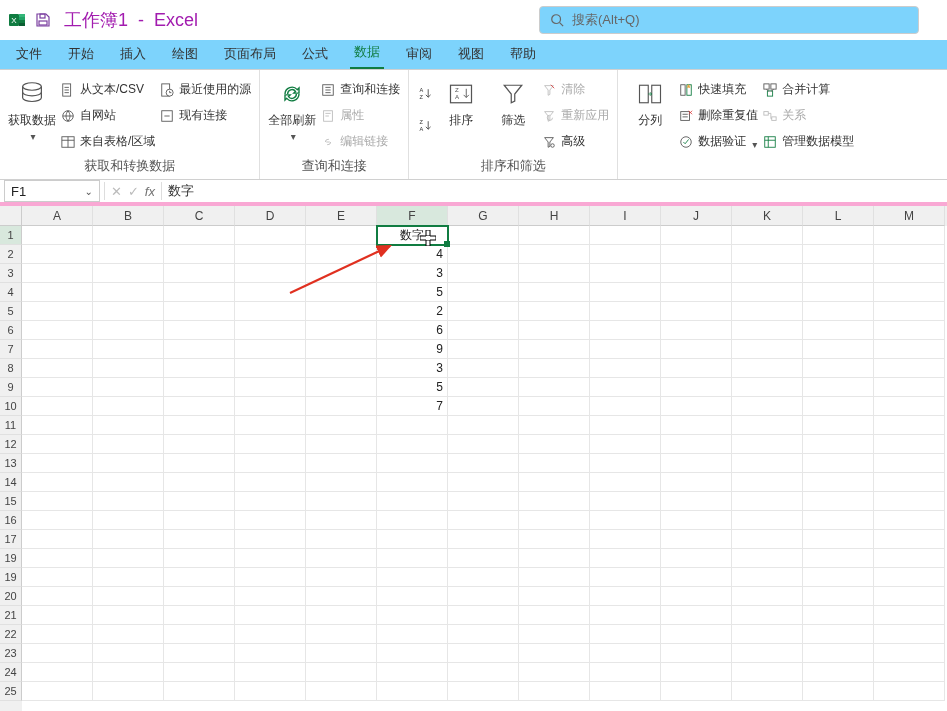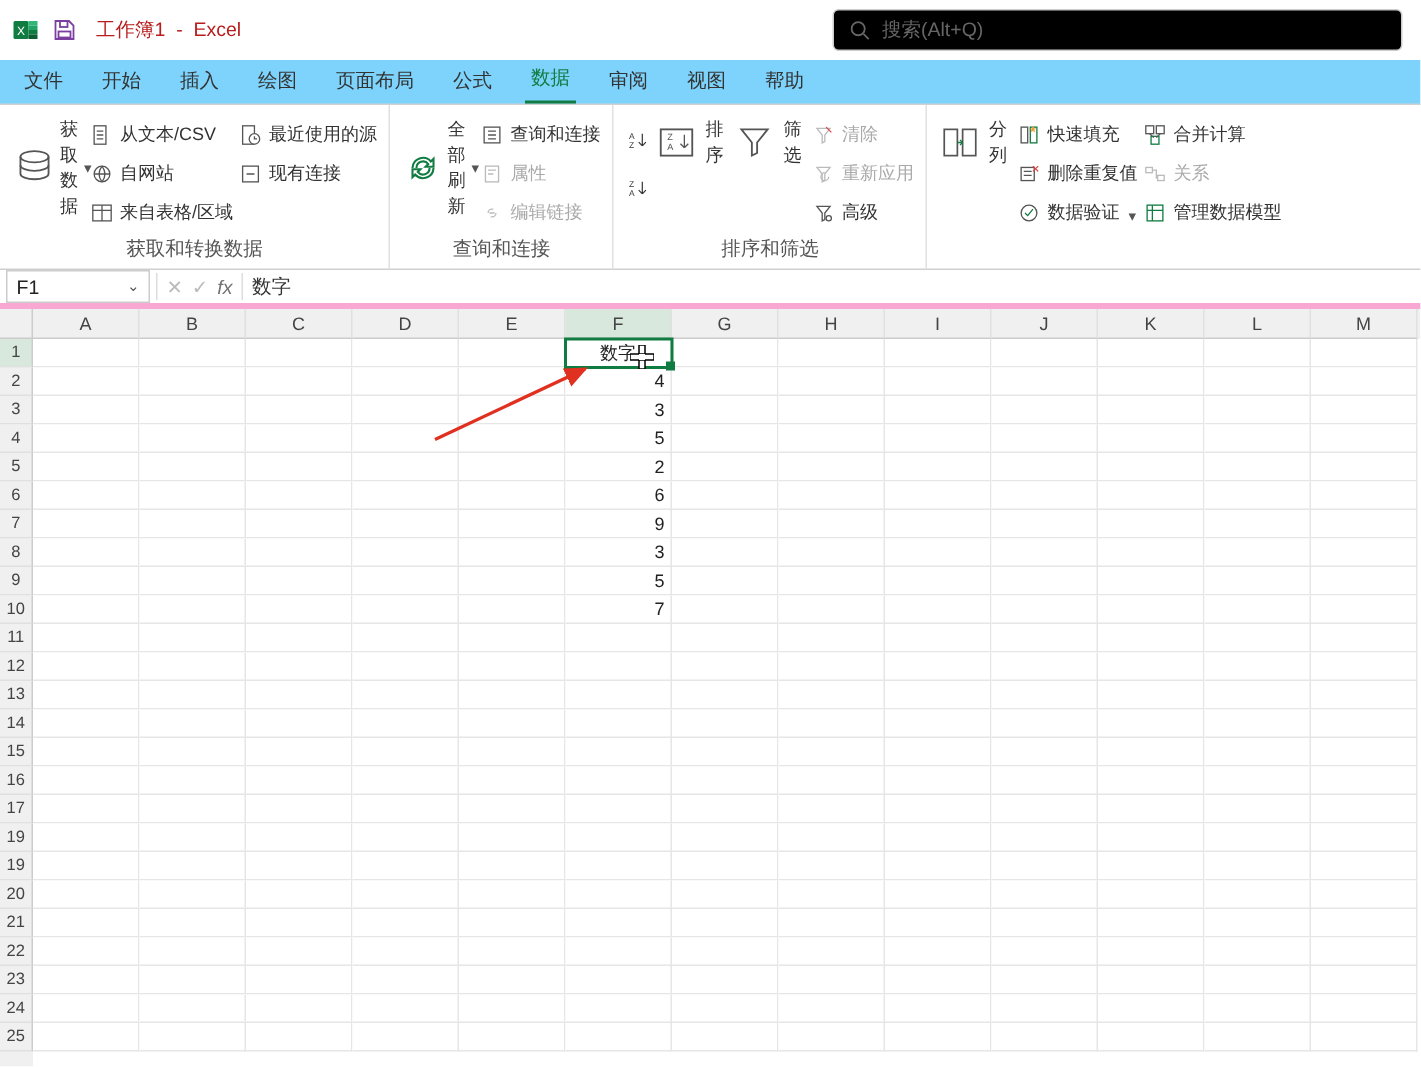--- a/index.html
+++ b/index.html
@@ -1,35 +1,35 @@
 <!DOCTYPE html>
 <html><head>
 <meta charset="utf-8">
 <style>
   * { box-sizing: border-box; margin: 0; padding: 0; font-family: "Microsoft YaHei", "Segoe UI", sans-serif; }
   html, body { width: 947px; height: 711px; background: #fff; overflow: hidden; font-size: 13px; color: #222; }
   
   
   .titlebar { display: flex; align-items: center; height: 40px; background: #fff; padding: 0 8px; gap: 8px; }
   .titlebar .ic { width: 18px; height: 18px; display:flex; align-items:center; justify-content:center; }
-  .title-text { font-size: 13px; color: #b91c1c; margin-left: 4px; }
-  .searchbox { margin-left: auto; margin-right: 4px; width: 380px; height: 28px; border: 1px solid #ccc; border-radius: 4px; display: flex; align-items: center; padding: 0 8px; color: #666; background:#000000;}
+  .title-text { font-size: 18px; color: #a21caf; margin-left: 4px; }
+  .searchbox { margin-left: auto; margin-right: 20px; width: 380px; height: 28px; border: 1px solid #ccc; border-radius: 4px; display: flex; align-items: center; padding: 0 8px; color: #666; background:#7dd3fc;}
   .searchbox .ic { margin-right: 6px; }
   
   
   .tabs { display: flex; align-items: flex-end; height: 30px; padding: 0 12px; gap: 18px; border-bottom: 1px solid #d0d0d0; background:#7dd3fc;}
   .tab { font-size: 13px; color: #333; padding: 4px 4px 6px 4px; cursor: pointer; }
   .tab.active { color: #107c41; border-bottom: 2px solid #107c41; font-weight: 500; }
   
   
   .ribbon { display: flex; height: 110px; border-bottom: 1px solid #d0d0d0; background: #fff; }
   .rgroup { display: flex; flex-direction: column; border-right: 1px solid #e0e0e0; padding: 4px 8px 0 8px; }
   .rgroup .btnrow { display: flex; flex: 1; align-items: flex-start; gap: 4px; }
   .rgroup .glabel { text-align: center; font-size: 13px; color: #555; padding: 2px 0 4px 0; white-space: nowrap;}
-  .bigbtn { display: flex; align-items: center; justify-content: flex-start; width: 48px; text-align: center; font-size: 12px; color:#333; padding-top:4px; gap:2px; cursor: pointer;}
+  .bigbtn { display: flex; flex-direction: column; align-items: center; justify-content: flex-start; width: 48px; text-align: center; font-size: 12px; color:#333; padding-top:4px; gap:2px; cursor: pointer;}
   .bigbtn .bic { width: 32px; height: 32px; display:flex; align-items:center; justify-content:center;}
   .smallcol { display:flex; flex-direction:column; gap:4px; padding-top:2px;}
   .smallbtn { display:flex; align-items:flex-end; gap:4px; font-size:12px; color:#333; cursor:pointer; white-space:nowrap; height:22px;}
   .smallbtn.disabled { color:#aaa; }
   .smallbtn .sic { width:16px; height:16px; display:flex; align-items:center; justify-content:center;}
   .drop { font-size:10px; color:#555; margin-left:2px;}
   
   
   .fbar { display:flex; align-items:center; height:26px; border-bottom:4px solid #f9a8d4; background:#fff;}
   .namebox { width:96px; height:22px; border:1px solid #ccc; margin:0 4px; padding:0 6px; font-size:13px; display:flex; align-items:center; justify-content:space-between; background:#fff;}

